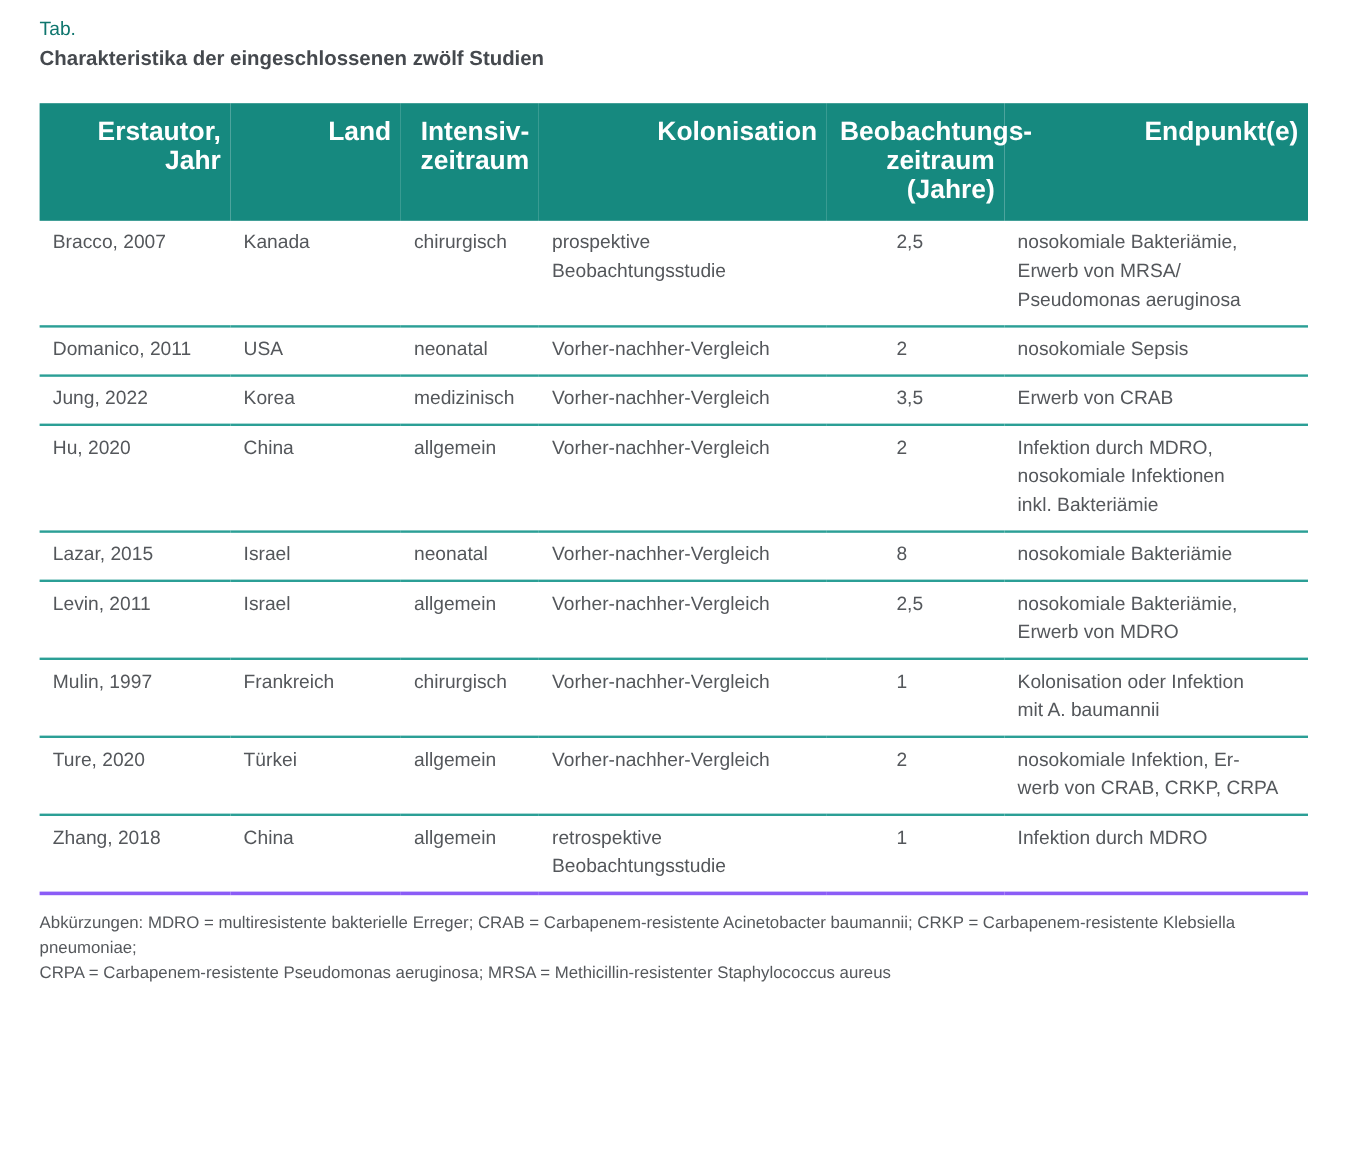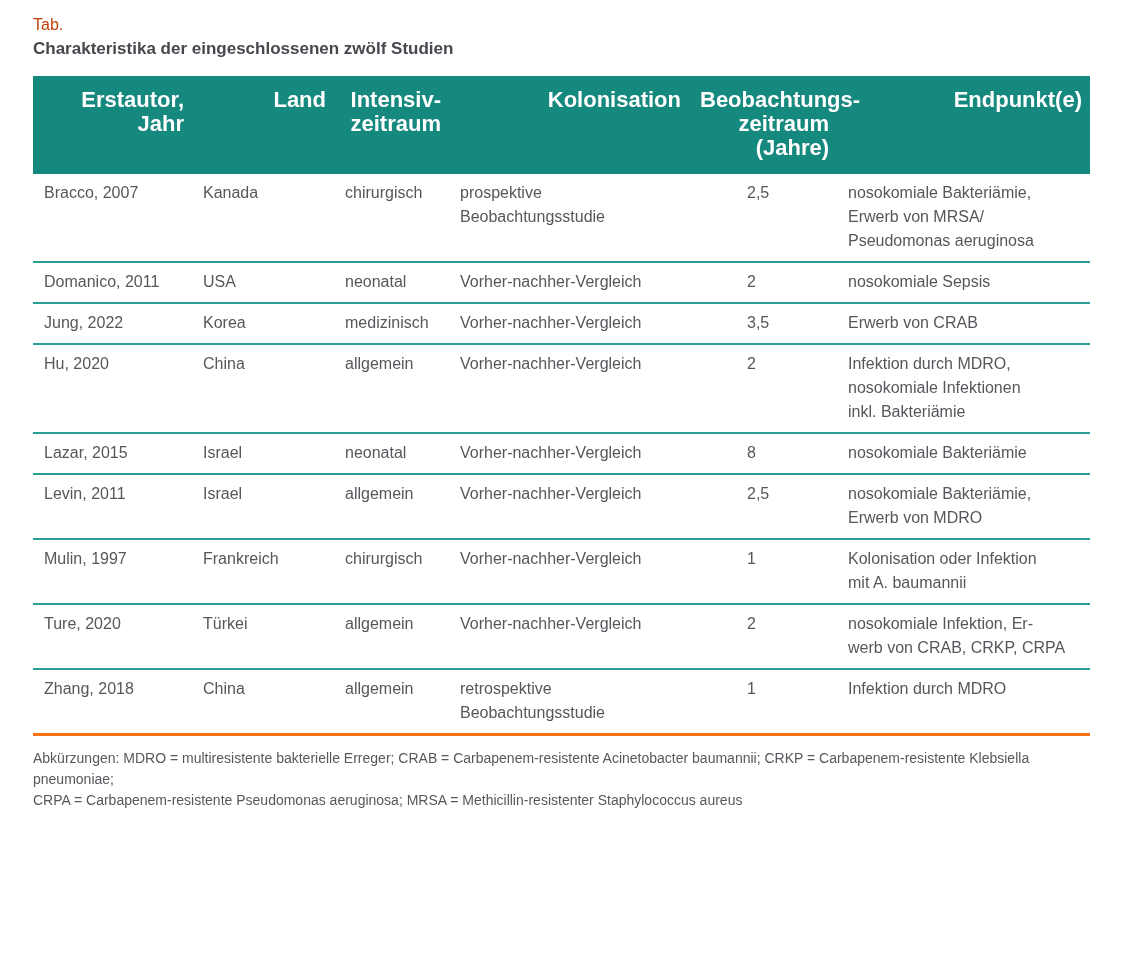--- a/index.html
+++ b/index.html
@@ -11,28 +11,28 @@
     color: #54575b;
     overflow: hidden;
   }
   .page {
     padding: 13px 0 0 33px;
     width: 1090px;
   }
   .caption-label {
     font-size: 16px;
     line-height: 24px;
-    color: #c2410c;
+    color: #0f766e;
   }
   .caption-title {
     font-size: 17px;
     line-height: 24px;
     font-weight: bold;
     color: #45494e;
-    margin-bottom: 15px;
+    margin-bottom: 25px;
   }
   table.study-table {
     width: 1057px;
     border-collapse: collapse;
     table-layout: fixed;
     font-size: 16px;
   }
   table.study-table thead th {
     background: #16897f;
     color: #ffffff;
@@ -46,21 +46,21 @@
   }
   table.study-table tbody td {
     vertical-align: top;
     line-height: 24px;
     padding: 7px 8px 8px 11px;
     white-space: pre-line;
     color: #54575b;
   }
   table.study-table tbody td.col-period { padding-left: 58px; }
   table.study-table tbody tr + tr td { border-top: 2px solid #2b9f96; }
-  table.study-table tbody tr:last-child td { border-bottom: 3px solid #f97316; }
+  table.study-table tbody tr:last-child td { border-bottom: 3px solid #8b5cf6; }
   .footnote {
     width: 1072px;
     margin-top: 12px;
     font-size: 14px;
     line-height: 21px;
     color: #55585c;
     white-space: pre-line;
   }
 </style>
 </head>

